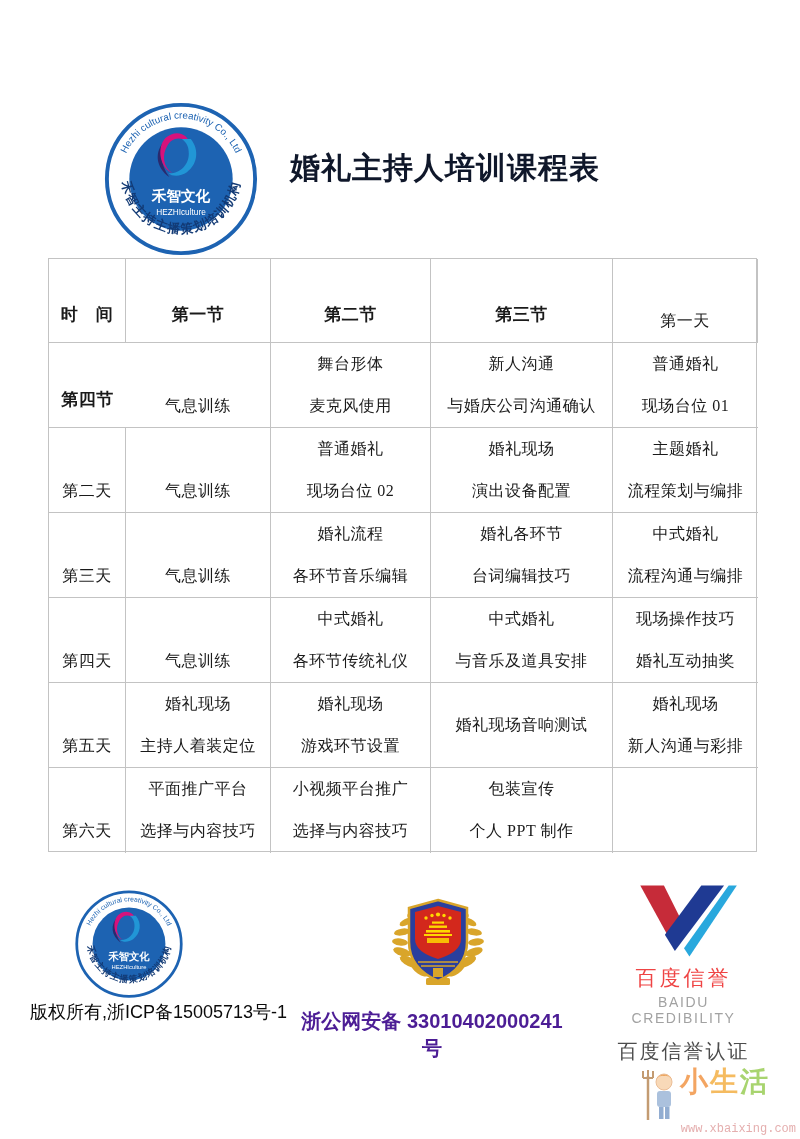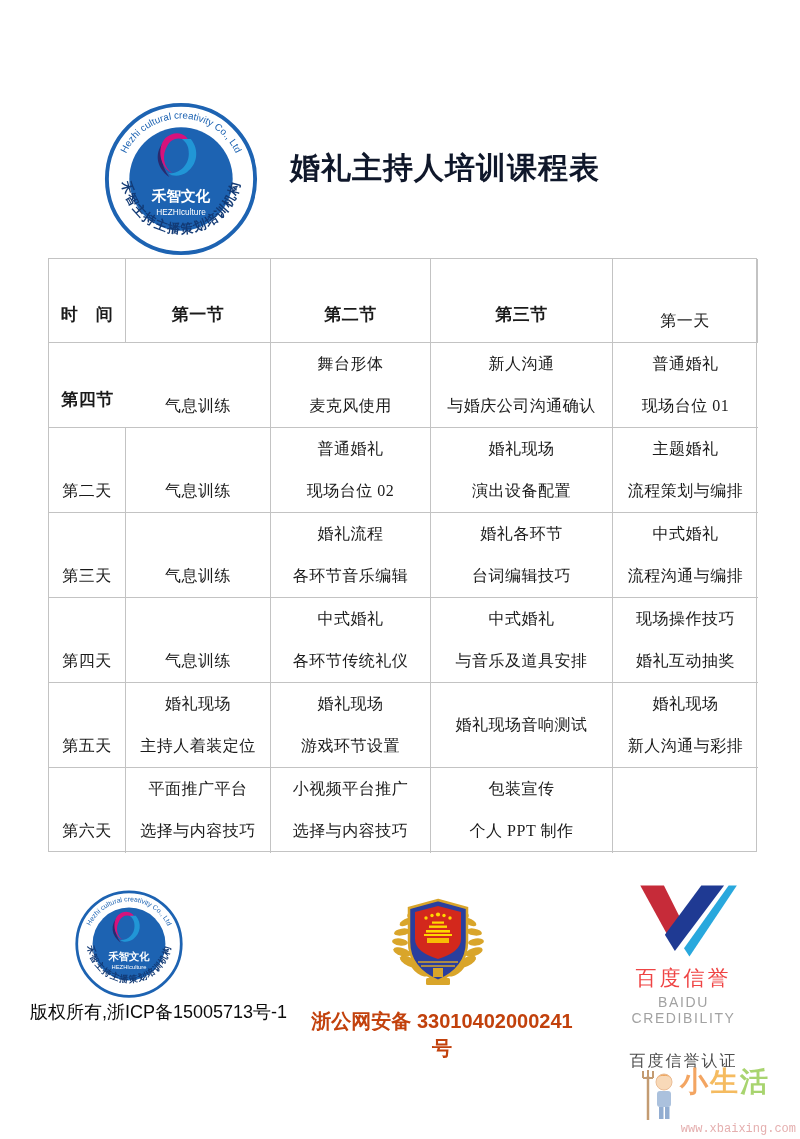--- a/index.html
+++ b/index.html
@@ -27,29 +27,29 @@
   .cell.lastrow{border-bottom:none;}
   .cell.head{justify-content:flex-end;align-items:center;padding-bottom:16px;font-size:17px;font-weight:bold;}
   .line{flex:1;display:flex;align-items:center;justify-content:center;white-space:nowrap;}
   
   .copyright{
     position:absolute;left:30px;top:1000px;width:270px;
     font-family:"Liberation Sans","DejaVu Sans",sans-serif;font-size:18px;color:#0a0a0a;
   }
   .police-badge{position:absolute;left:388px;top:893px;width:100px;height:102px;}
   .police-text{
-    position:absolute;left:311px;top:1008px;width:262px;text-align:center;
-    font-family:"Liberation Sans","DejaVu Sans",sans-serif;font-weight:bold;font-size:20px;color:#c2410c;
+    position:absolute;left:301px;top:1008px;width:262px;text-align:center;
+    font-family:"Liberation Sans","DejaVu Sans",sans-serif;font-weight:bold;font-size:20px;color:#4c1d95;
   }
   .baidu-block{position:absolute;left:606px;top:880px;width:155px;text-align:center;
     font-family:"Liberation Sans","DejaVu Sans",sans-serif;}
   .baidu-v{width:112px;height:82px;display:block;margin:0 auto;}
   .baidu-cn{font-size:21px;color:#ef4444;letter-spacing:3px;margin-top:2px;}
   .baidu-en{font-size:14px;color:#a2a2a2;letter-spacing:1.6px;margin-top:2px;}
-  .baidu-cert{font-size:16px;color:#4c4c4c;letter-spacing:2px;margin-top:25px;}
+  .baidu-cert{font-size:20px;color:#4c4c4c;letter-spacing:2px;margin-top:12px;}
   
   .watermark{position:absolute;left:640px;top:1068px;width:156px;}
   .wm-row{display:flex;align-items:flex-start;}
   .wm-figure{width:40px;height:58px;flex:none;opacity:.85;}
   .wm-name{font-size:28px;font-weight:bold;line-height:1;letter-spacing:2px;opacity:.75;}
   .wm-name .c0{color:#f0882e;} .wm-name .c1{color:#f2a52c;} .wm-name .c2{color:#8cc63f;}
   .wm-url{font-family:"Liberation Mono","DejaVu Sans Mono",monospace;font-size:12px;color:#e2a6a6;
     margin-left:40px;margin-top:-4px;opacity:.9;text-align:right;}
 </style>
 </head>

